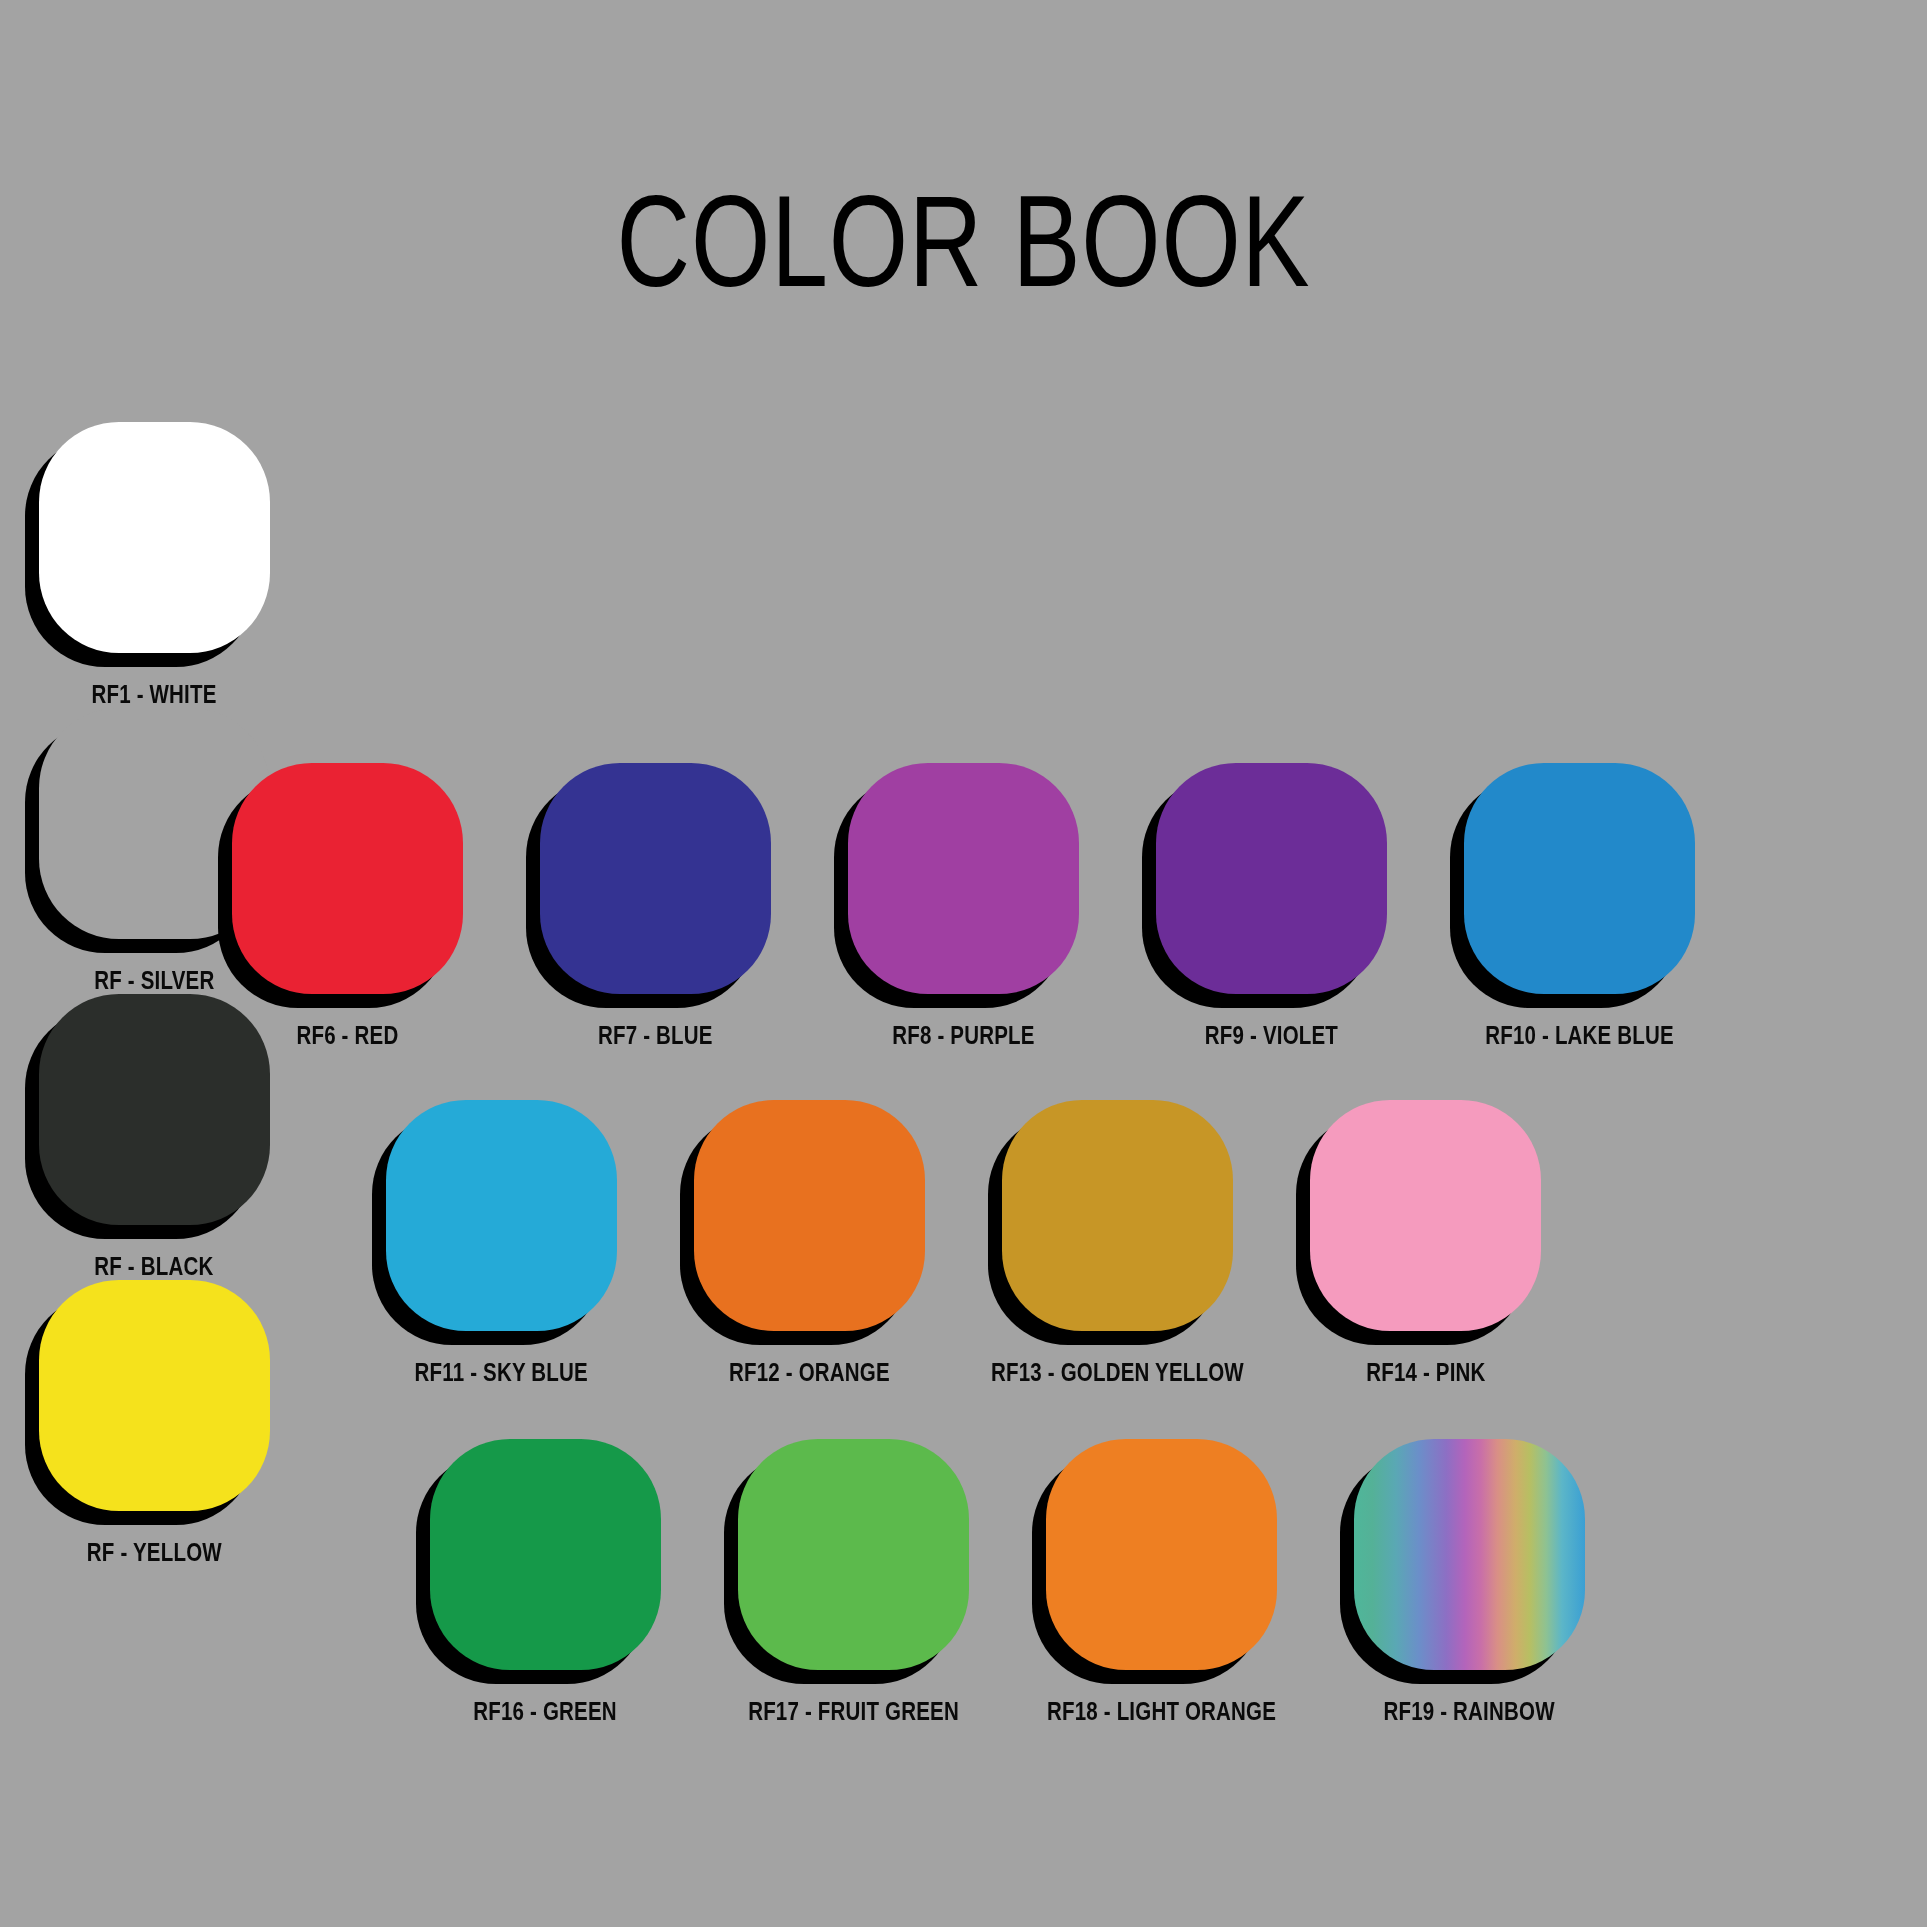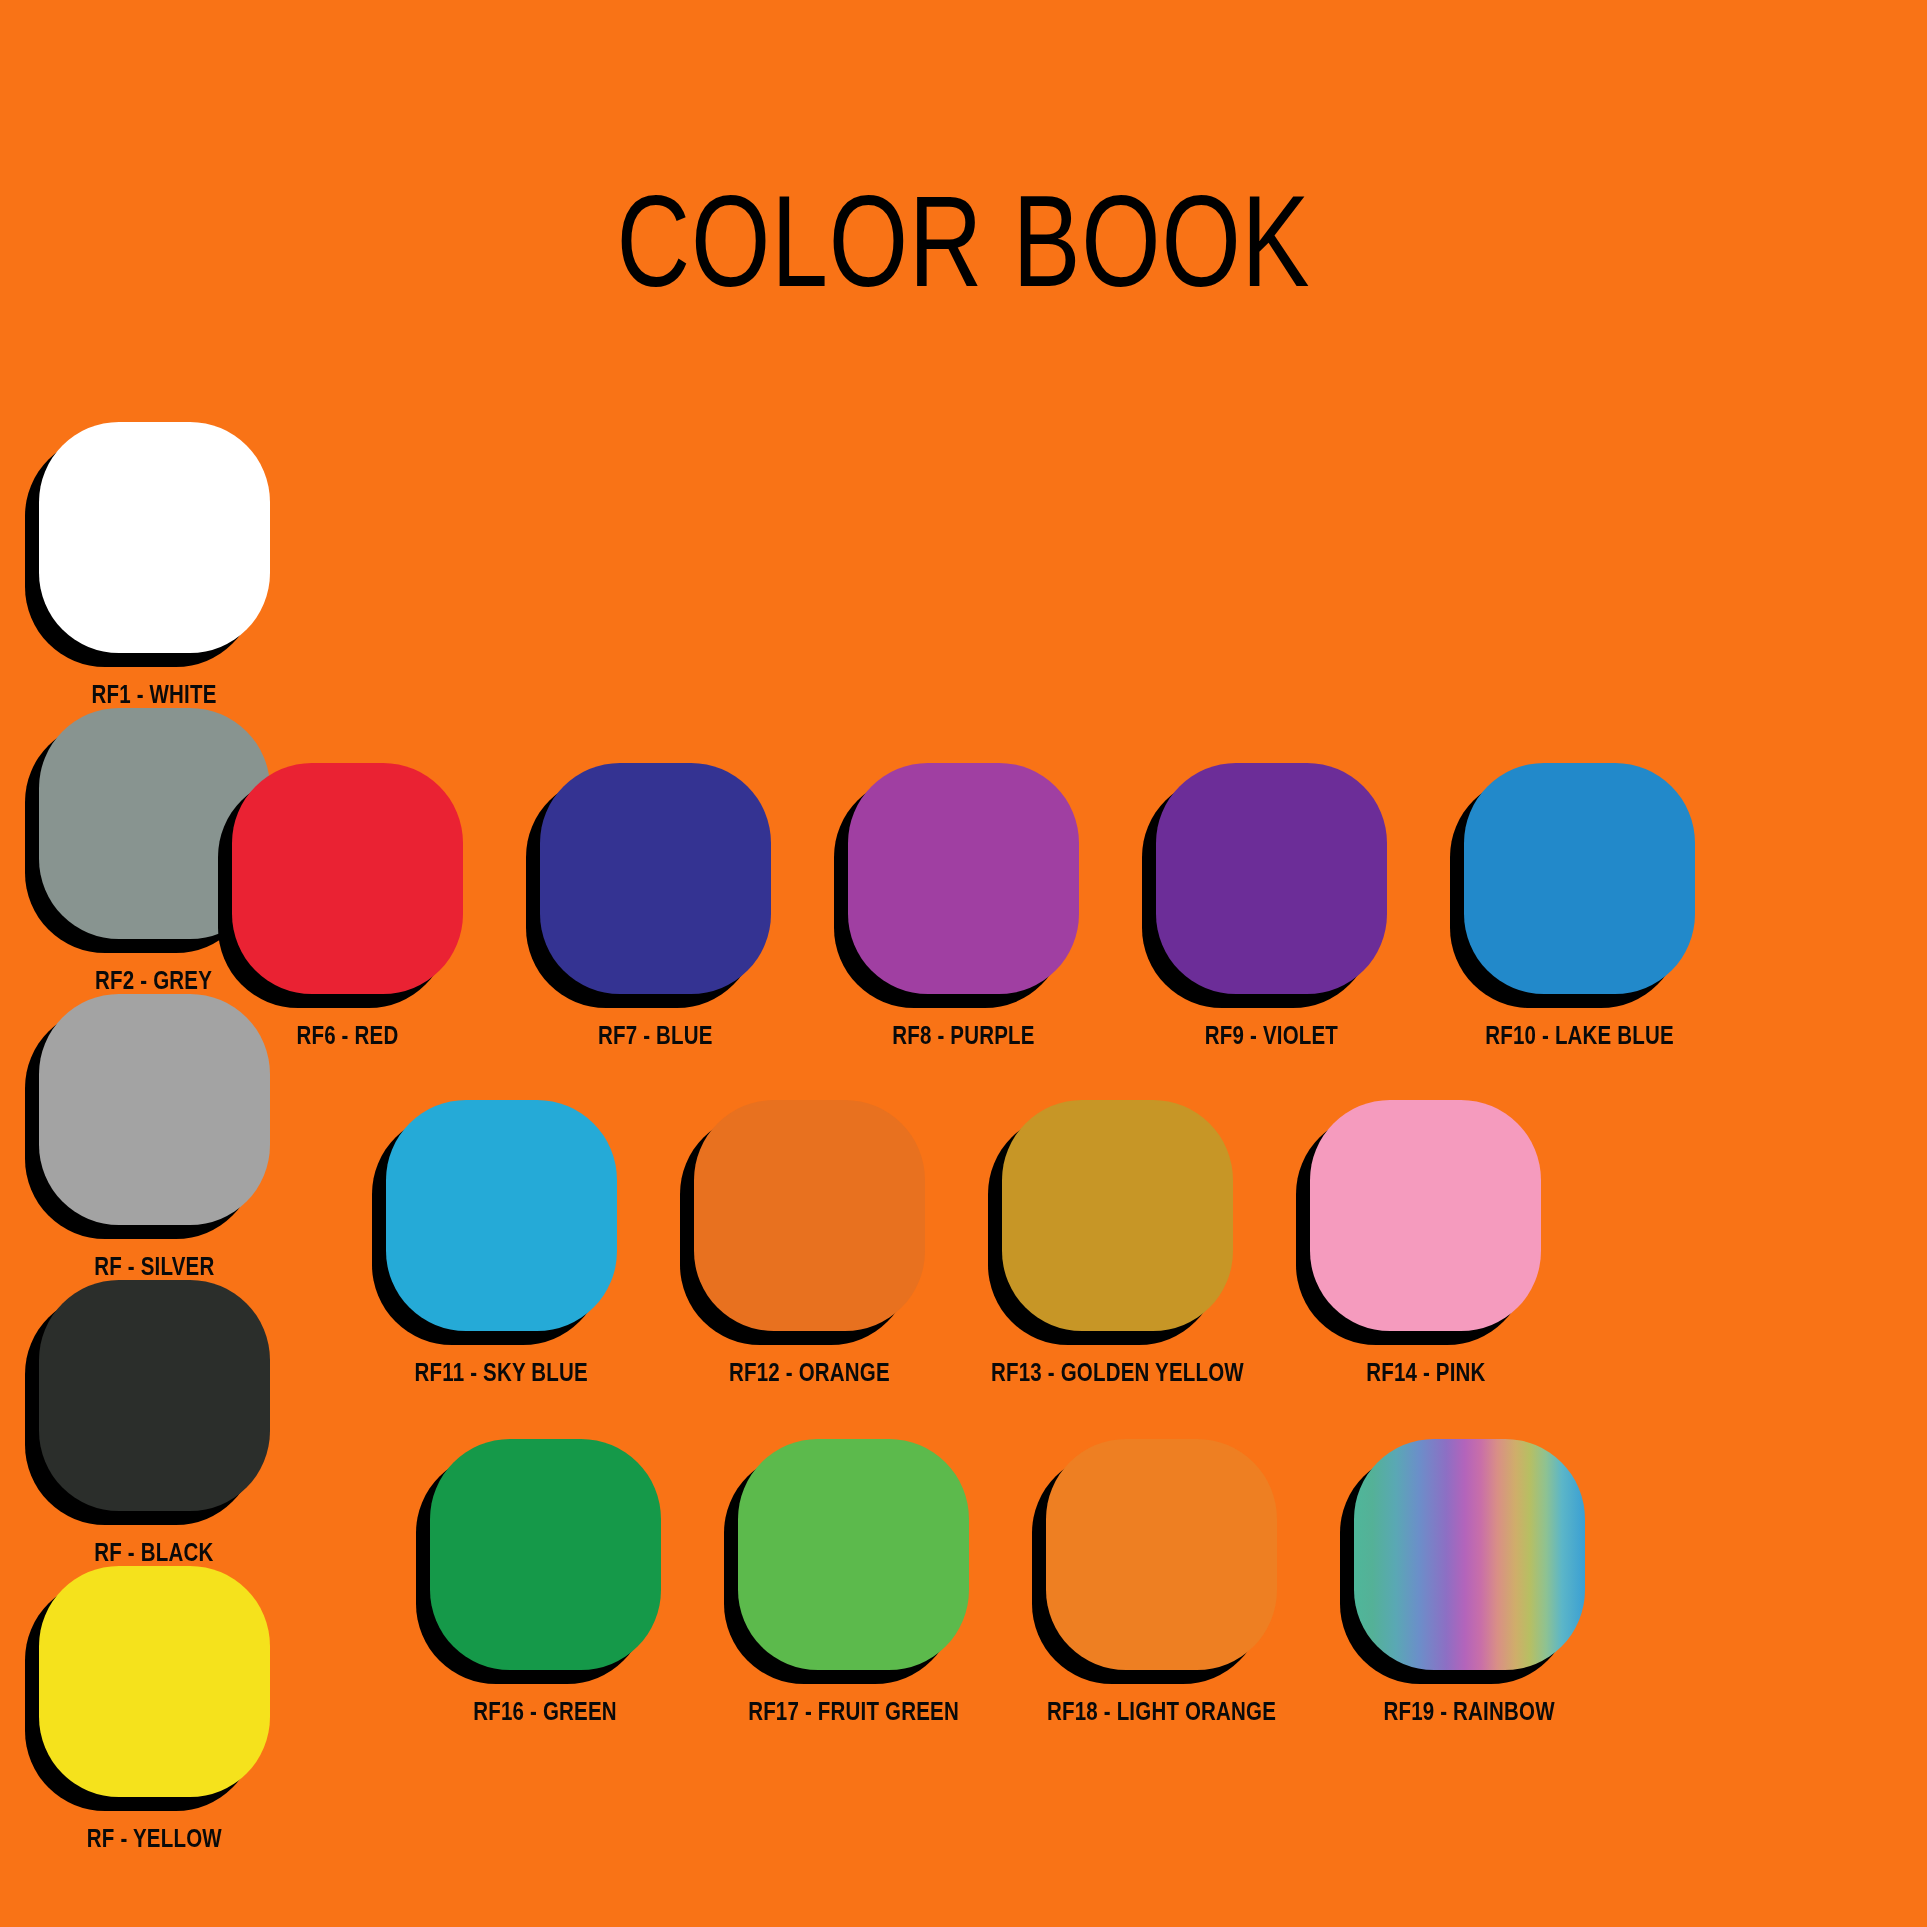--- a/index.html
+++ b/index.html
@@ -93,42 +93,35 @@
     letter-spacing: 0.2px;
     color: #0a0a0a;
     white-space: nowrap;
     text-align: center;
     transform: scaleX(0.92) scaleY(1.12);
   }
 </style>
 </head>
 <body style="background: rgb(240, 240, 242);">
 
-<div id="page" style="background: #f97316; text-decoration: underline;">
+<div id="page" style="background: #a3a3a3; text-decoration: underline;">
 
   <div id="page-title">COLOR BOOK</div>
 
   <div class="row row-1">
     <div class="cell">
       <div class="swatch-wrap">
         <div class="swatch-shadow" style="background: rgb(0, 0, 0);"></div>
         <div class="swatch" style="background: rgb(255, 255, 255);"></div>
       </div>
       <div class="swatch-label" style="color: rgb(10, 10, 10);">RF1 - WHITE</div>
     </div>
     <div class="cell">
       <div class="swatch-wrap">
         <div class="swatch-shadow" style="background: rgb(0, 0, 0);"></div>
-        <div class="swatch" style="background: rgb(136, 148, 144);"></div>
-      </div>
-      <div class="swatch-label" style="color: rgb(10, 10, 10);">RF2 - GREY</div>
-    </div>
-    <div class="cell">
-      <div class="swatch-wrap">
-        <div class="swatch-shadow" style="background: rgb(0, 0, 0);"></div>
         <div class="swatch" style="background: rgb(163, 163, 163);"></div>
       </div>
       <div class="swatch-label" style="color: rgb(10, 10, 10);">RF - SILVER</div>
     </div>
     <div class="cell">
       <div class="swatch-wrap">
         <div class="swatch-shadow" style="background: rgb(0, 0, 0);"></div>
         <div class="swatch" style="background: rgb(43, 46, 43);"></div>
       </div>
       <div class="swatch-label" style="color: rgb(10, 10, 10);">RF - BLACK</div>

